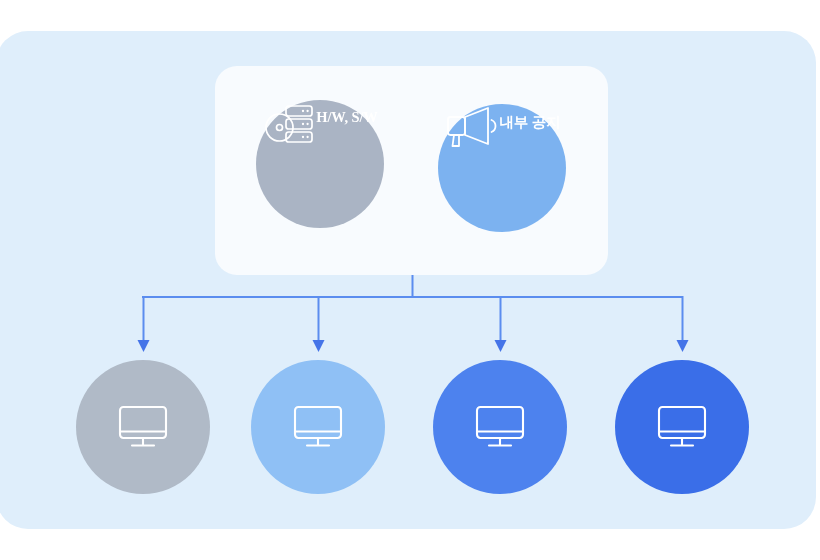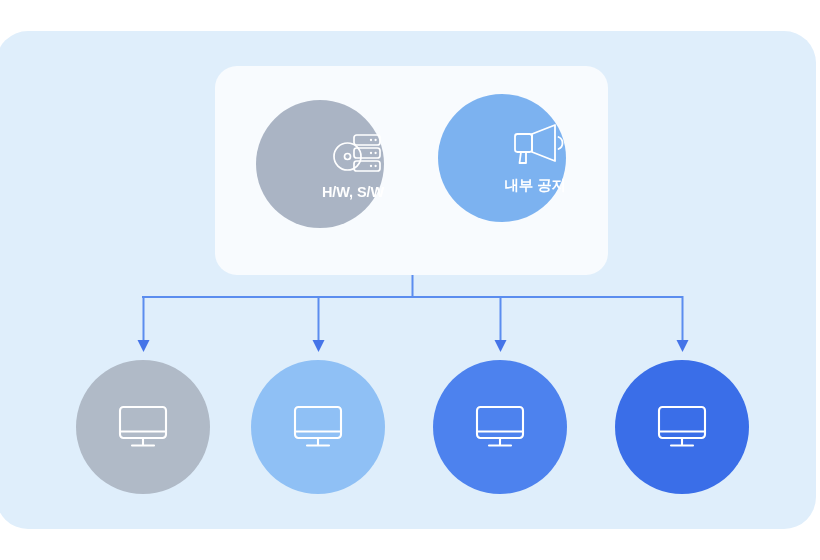--- a/index.html
+++ b/index.html
@@ -41,24 +41,25 @@
     height: 209px;
     background: #f8fbfe;
     border-radius: 22px;
   }
 
   
   .node {
     position: absolute;
     border-radius: 50%;
     display: flex;
-    flex-direction: column;
-    align-items: flex-end;
+    flex-direction: row;
+    align-items: flex-start;
     justify-content: center;
     box-sizing: border-box;
+    font-family: Liberation Serif, serif;
   }
 
   .node-icon {
     display: block;
     line-height: 0;
   }
 
   .node-label {
     margin-top: 9px;
     color: #ffffff;
@@ -72,21 +73,21 @@
   #node-hw-sw {
     left: 256px;
     top: 100px;
     width: 128px;
     height: 128px;
     background: #aab4c4;
   }
 
   #node-notice {
     left: 438px;
-    top: 94px;
+    top: 104px;
     width: 128px;
     height: 128px;
     background: #7cb2f0;
   }
 
   
   #connectors {
     position: absolute;
     left: 0;
     top: 0;

